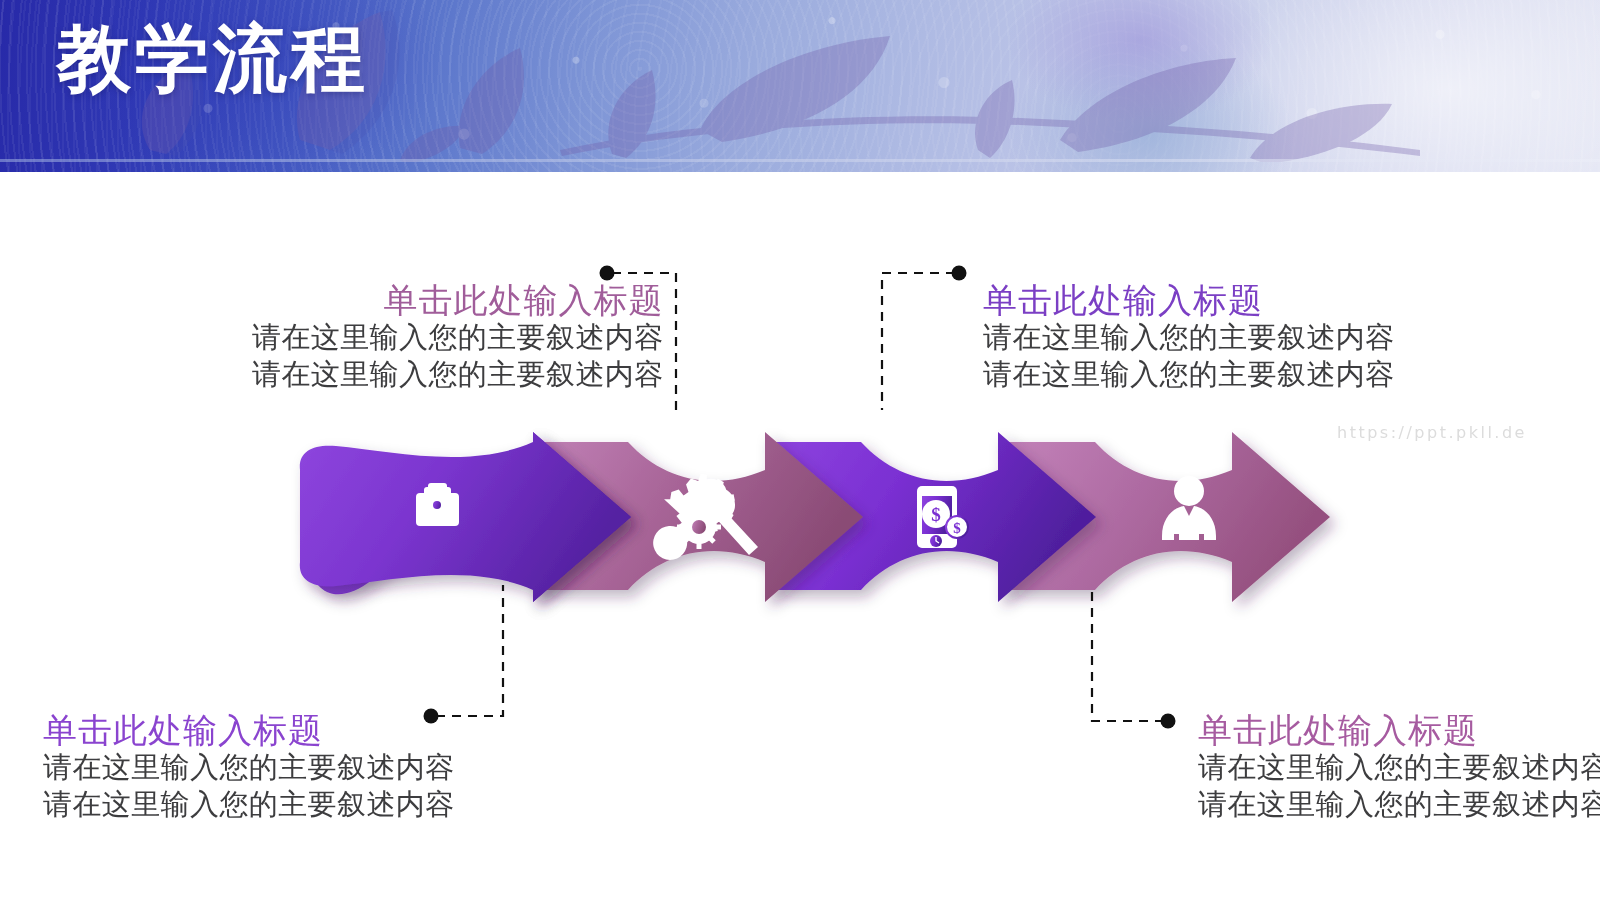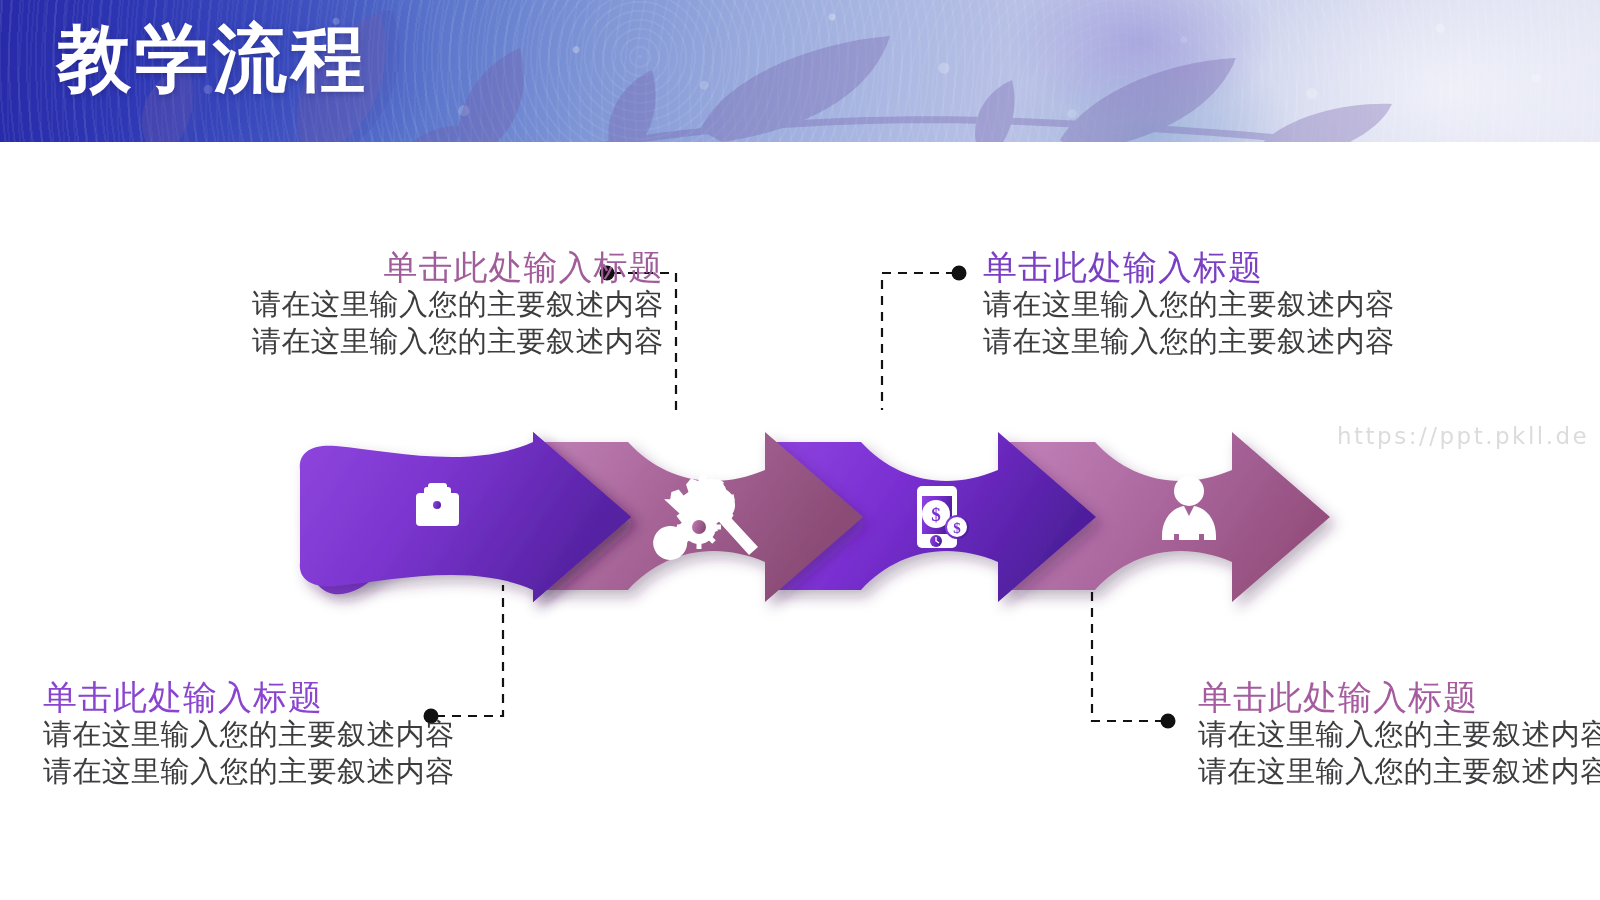--- a/index.html
+++ b/index.html
@@ -17,21 +17,21 @@
     overflow: hidden;
     background: #ffffff;
   }
 
   
   #header-banner {
     position: absolute;
     left: 0;
     top: 0;
     width: 1600px;
-    height: 142px;
+    height: 172px;
     overflow: hidden;
     background:
       linear-gradient(100deg,
         #2729a8 0%,
         #2f38b4 9%,
         #4054c0 18%,
         #5a75cb 27%,
         #7e95d6 37%,
         #9aabdd 47%,
         #aebae3 57%,
@@ -100,21 +100,21 @@
   #arrow-chain {
     position: absolute;
     left: 0;
     top: 0;
     width: 1600px;
     height: 900px;
     pointer-events: none;
   }
 
   
-  .txt-block { position: absolute; }
+  .txt-block { position: absolute; margin-top: 33px; }
   .txt-title {
     font-size: 34px;
     line-height: 1.12;
     white-space: nowrap;
     font-weight: normal;
     letter-spacing: 1px;
   }
   .txt-body {
     font-size: 29px;
     line-height: 1.26;
@@ -128,21 +128,21 @@
   #block-1 { left: 252px; top: 248px; }
   #block-2 { left: 983px; top: 248px; }
   #block-3 { left: 43px;  top: 678px; }
   #block-4 { left: 1198px; top: 678px; }
 
   
   #watermark {
     position: absolute;
     left: 1337px;
     top: 423px;
-    font-size: 23px;
+    font-size: 16px;
     color: #dcdcdc;
     letter-spacing: 2.5px;
     white-space: nowrap;
     font-family: "DejaVu Sans", sans-serif;
   }
 
   
   #connectors {
     position: absolute;
     left: 0; top: 0;

